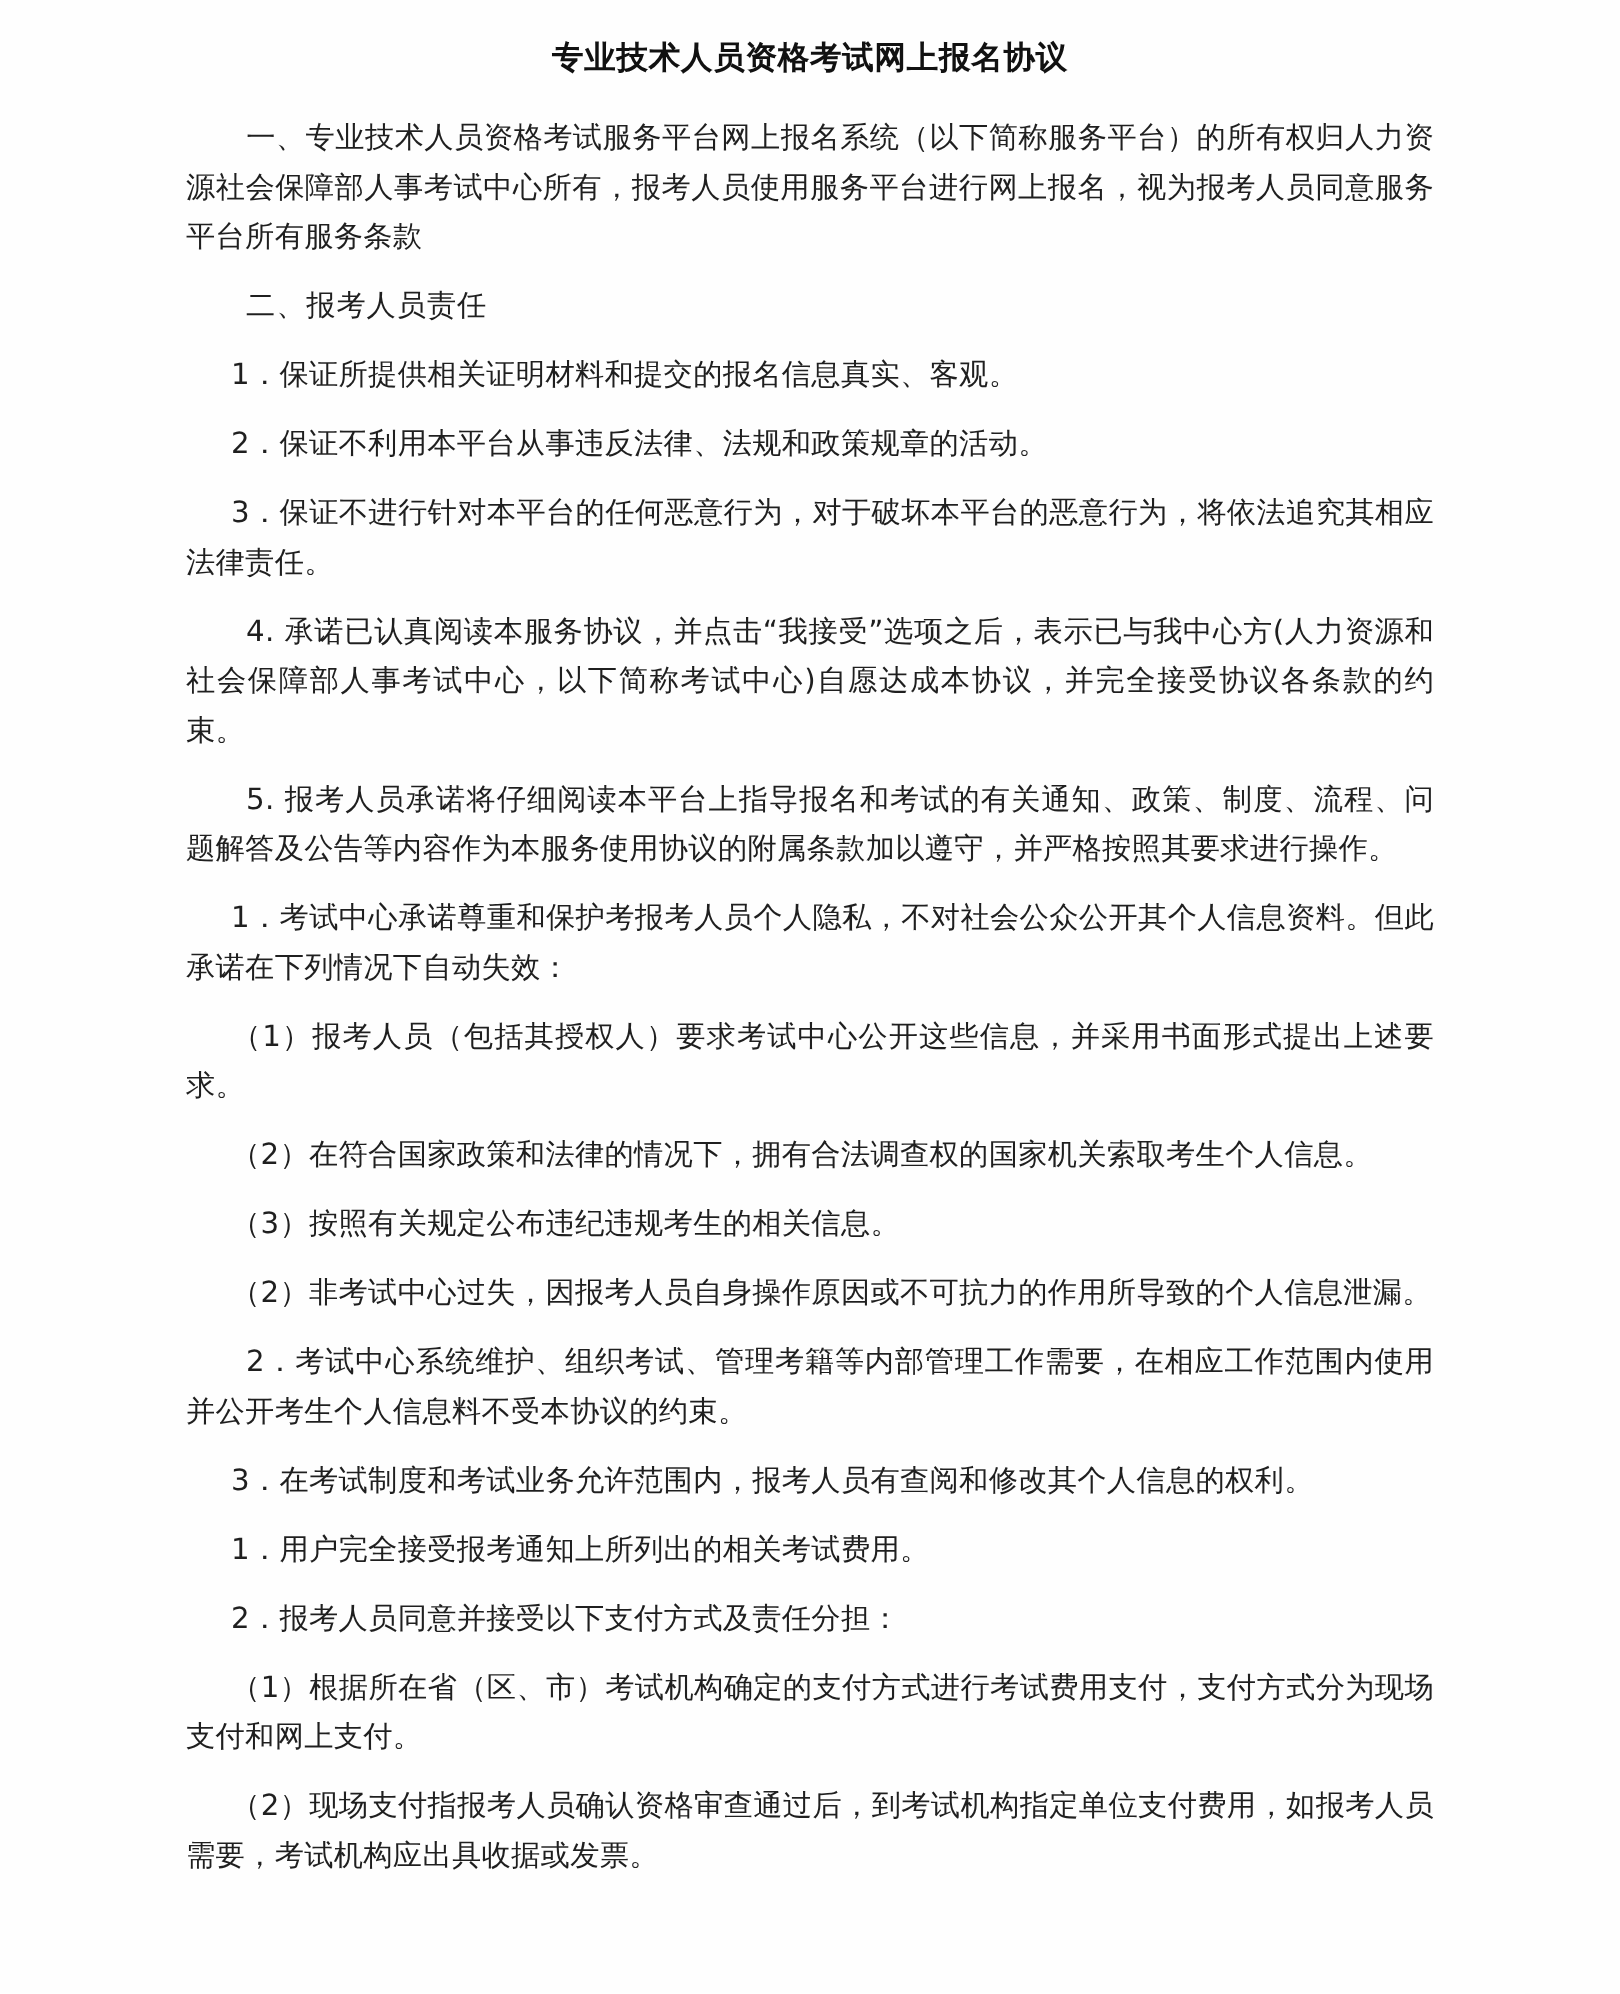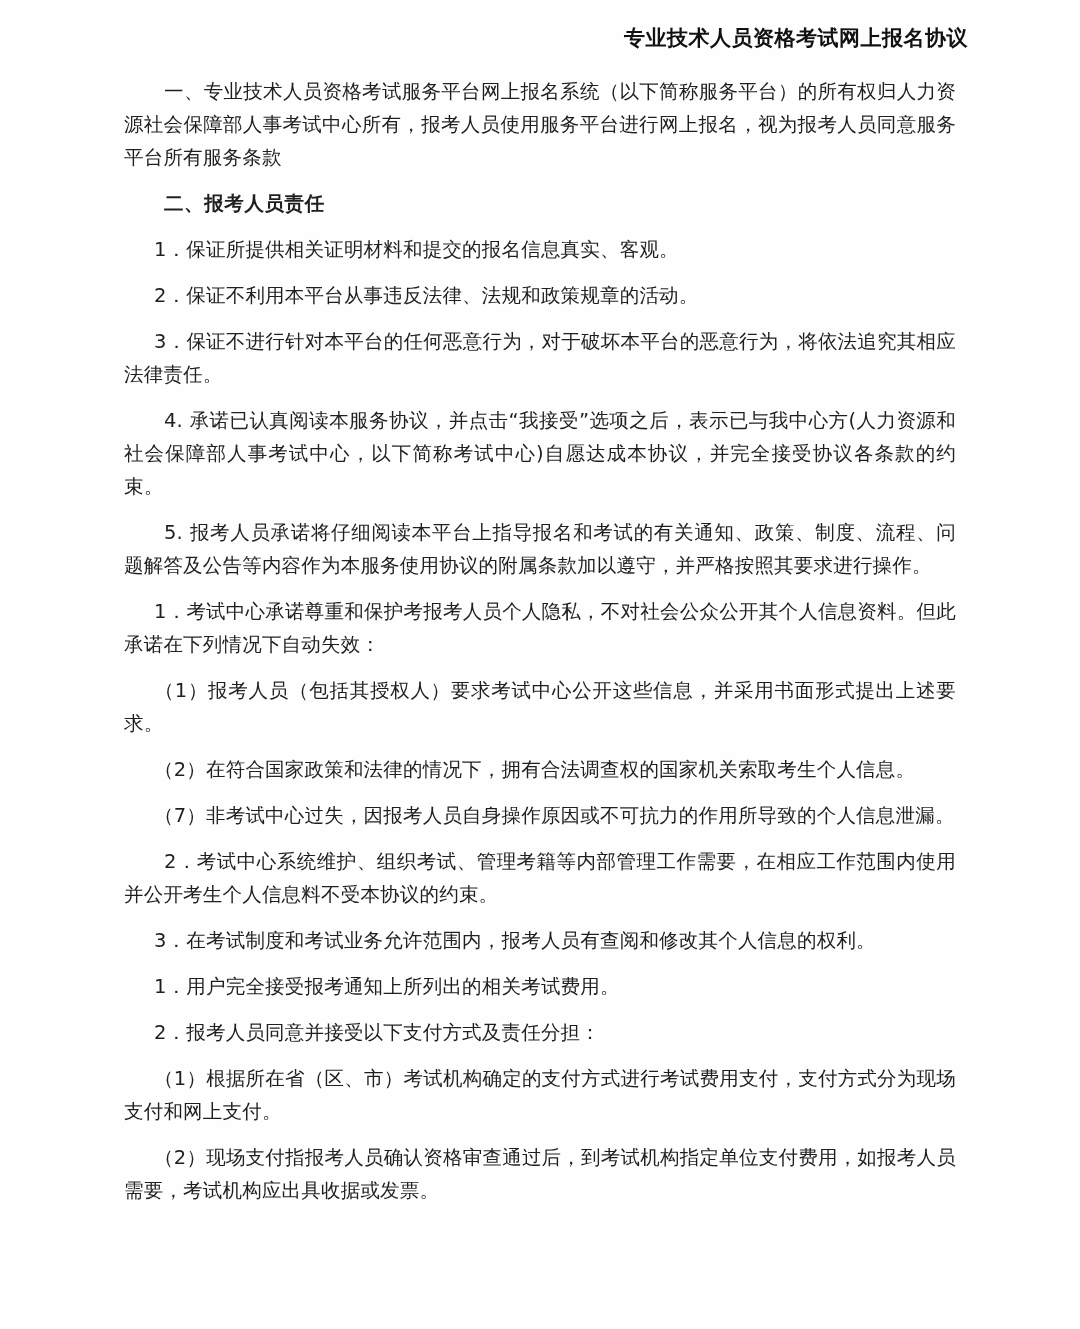--- a/index.html
+++ b/index.html
@@ -27,21 +27,21 @@
 
   
   .doc {
     position: absolute;
     left: 112px;
     top: 0;
     width: 856px;   
   }
 
   .doc-title {
-    text-align: right;
+    text-align: center;
     font-size: 21px;
     font-weight: 700;
     letter-spacing: 0.5px;
     line-height: 1.4;
     margin: 0;
     padding-top: 24px;
     padding-bottom: 10px;
     color: #111111;
   }
 
@@ -61,21 +61,21 @@
   .doc-title + p.para {
     margin-top: 13px;
   }
 
   
   .ind-2  { display: inline-block; width: 40px; }
   .ind-15 { display: inline-block; width: 30px; }
 
   
   p.heading {
-    font-weight: 700;
+    font-weight: 400;
     letter-spacing: 0.6px;
   }
 </style>
 </head>
 <body>
 
 <div id="page">
 
   <div class="doc">
 
@@ -85,21 +85,22 @@
         <p class="para"><span class="ind-2"></span><span>一、专业技术人员资格考试服务平台网上报名系统（以下简称服务平台）的所有权归人力资源社会保障部人事考试中心所有，报考人员使用服务平台进行网上报名，视为报考人员同意服务平台所有服务条款</span></p>
         <p class="para heading"><span class="ind-2"></span><span>二、报考人员责任</span></p>
         <p class="para"><span class="ind-15"></span><span>1．保证所提供相关证明材料和提交的报名信息真实、客观。</span></p>
         <p class="para"><span class="ind-15"></span><span>2．保证不利用本平台从事违反法律、法规和政策规章的活动。</span></p>
         <p class="para"><span class="ind-15"></span><span>3．保证不进行针对本平台的任何恶意行为，对于破坏本平台的恶意行为，将依法追究其相应法律责任。</span></p>
         <p class="para"><span class="ind-2"></span><span>4. 承诺已认真阅读本服务协议，并点击“我接受”选项之后，表示已与我中心方(人力资源和社会保障部人事考试中心，以下简称考试中心)自愿达成本协议，并完全接受协议各条款的约束。</span></p>
         <p class="para"><span class="ind-2"></span><span>5. 报考人员承诺将仔细阅读本平台上指导报名和考试的有关通知、政策、制度、流程、问题解答及公告等内容作为本服务使用协议的附属条款加以遵守，并严格按照其要求进行操作。</span></p>
         <p class="para"><span class="ind-15"></span><span>1．考试中心承诺尊重和保护考报考人员个人隐私，不对社会公众公开其个人信息资料。但此承诺在下列情况下自动失效：</span></p>
         <p class="para"><span class="ind-15"></span><span>（1）报考人员（包括其授权人）要求考试中心公开这些信息，并采用书面形式提出上述要求。</span></p>
         <p class="para"><span class="ind-15"></span><span>（2）在符合国家政策和法律的情况下，拥有合法调查权的国家机关索取考生个人信息。</span></p>
-        <p class="para"><span class="ind-15"></span><span>（7）非考试中心过失，因报考人员自身操作原因或不可抗力的作用所导致的个人信息泄漏。</span></p>
+        <p class="para"><span class="ind-15"></span><span>（3）按照有关规定公布违纪违规考生的相关信息。</span></p>
+        <p class="para"><span class="ind-15"></span><span>（2）非考试中心过失，因报考人员自身操作原因或不可抗力的作用所导致的个人信息泄漏。</span></p>
         <p class="para"><span class="ind-2"></span><span>2．考试中心系统维护、组织考试、管理考籍等内部管理工作需要，在相应工作范围内使用并公开考生个人信息料不受本协议的约束。</span></p>
         <p class="para"><span class="ind-15"></span><span>3．在考试制度和考试业务允许范围内，报考人员有查阅和修改其个人信息的权利。</span></p>
         <p class="para"><span class="ind-15"></span><span>1．用户完全接受报考通知上所列出的相关考试费用。</span></p>
         <p class="para"><span class="ind-15"></span><span>2．报考人员同意并接受以下支付方式及责任分担：</span></p>
         <p class="para"><span class="ind-15"></span><span>（1）根据所在省（区、市）考试机构确定的支付方式进行考试费用支付，支付方式分为现场支付和网上支付。</span></p>
         <p class="para"><span class="ind-15"></span><span>（2）现场支付指报考人员确认资格审查通过后，到考试机构指定单位支付费用，如报考人员需要，考试机构应出具收据或发票。</span></p>
       </div>
 
   </div>
 

